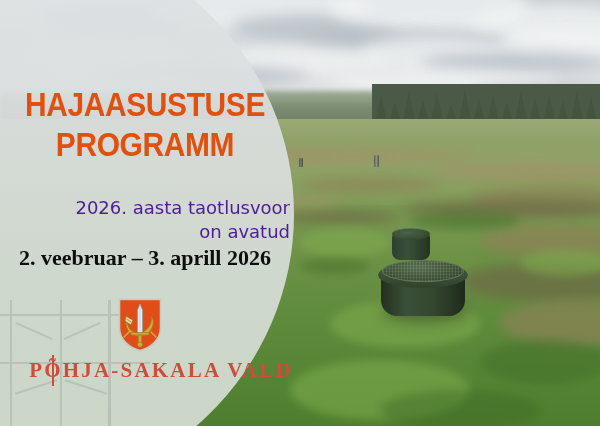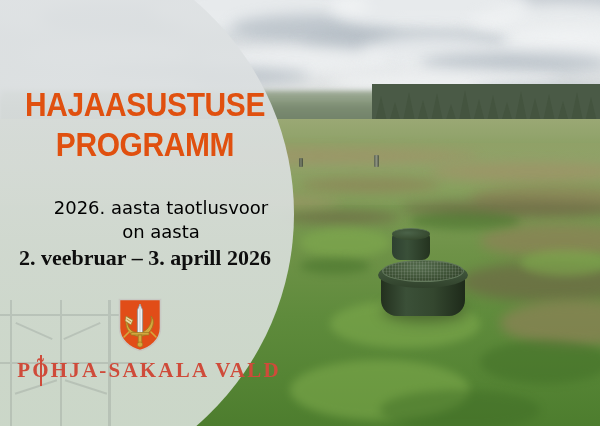--- a/index.html
+++ b/index.html
@@ -257,25 +257,25 @@
     letter-spacing: -0.4px;
     transform: scaleX(.88);
     transform-origin: 50% 50%;
     white-space: nowrap;
   }
   .headline .l1 { display: block; font-size: 34px; }
   .headline .l2 { display: block; font-size: 34px; }
 
   .subtitle {
     position: absolute;
-    left: 16px;
+    left: 0;
     top: 196px;
     width: 290px;
-    text-align: center;
-    color: #000000;
+    text-align: right;
+    color: #4c1d95;
     font-family: "DejaVu Sans", sans-serif;
     font-size: 18px;
     line-height: 24px;
     font-weight: normal;
   }
   .daterange {
     position: absolute;
     left: 0;
     top: 245px;
     width: 290px;
@@ -291,21 +291,21 @@
   
   .crest {
     position: absolute;
     left: 118px;
     top: 298px;
     width: 44px;
     height: 54px;
   }
   .wordmark {
     position: absolute;
-    left: 4px;
+    left: 16px;
     top: 358px;
     width: 290px;
     text-align: center;
     color: #cf4b3a;
     font-family: "Liberation Serif", serif;
     font-weight: bold;
     font-size: 21px;
     letter-spacing: 2.2px;
     white-space: nowrap;
   }
@@ -424,21 +424,21 @@
     <span class="bar" style="left:64px;  top:86px; width:44px; height:2px; transform:rotate(18deg);"></span>
   </div>
 
   <div class="headline">
     <span class="l1">HAJAASUSTUSE</span>
     <span class="l2">PROGRAMM</span>
   </div>
 
   <div class="subtitle">
     <span>2026. aasta taotlusvoor</span><br>
-    <span>on aasta</span>
+    <span>on avatud</span>
   </div>
 
   <div class="daterange">2. veebruar – 3. aprill 2026</div>
 
   <div class="crest">
     <svg width="44" height="54" viewBox="0 0 44 54" xmlns="http://www.w3.org/2000/svg">
       <path d="M1.5 1.5 H42.5 V30 C42.5 42 32 50 22 52.5 C12 50 1.5 42 1.5 30 Z" fill="#e14d18" stroke="#b9got" stroke-width="0"></path>
       <path d="M1.5 1.5 H42.5 V30 C42.5 42 32 50 22 52.5 C12 50 1.5 42 1.5 30 Z" fill="none" stroke="#c8c9c4" stroke-width="1.6"></path>
 
       <path d="M9 20 C6 28 10 36 18 38 C26 40 33 35 35 27 C36 23 35 20 33 18

